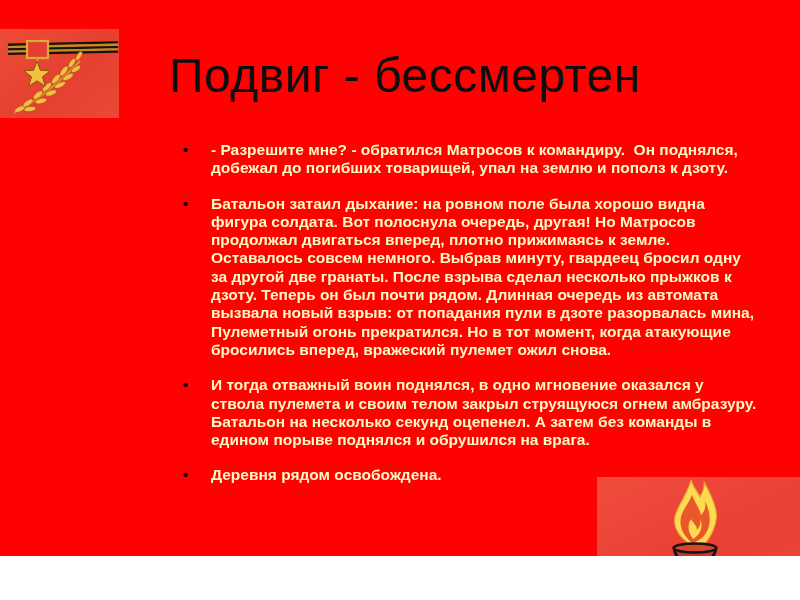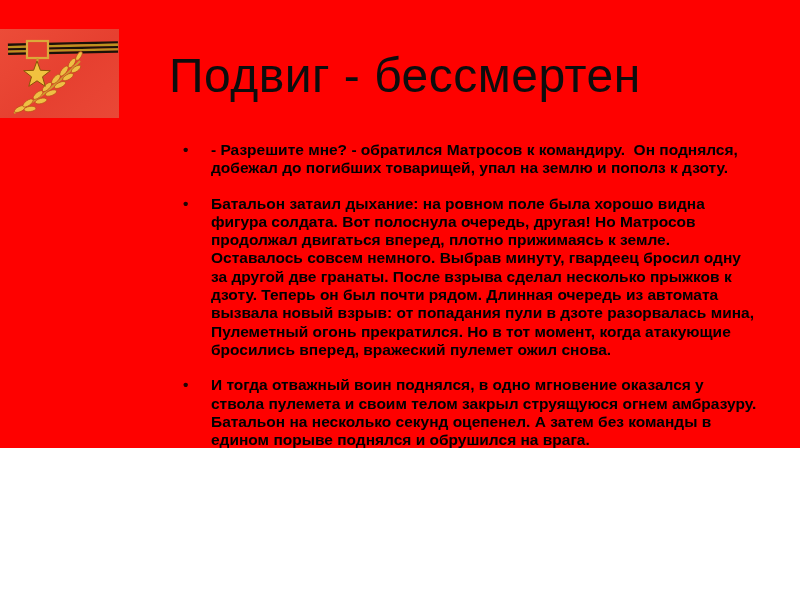--- a/index.html
+++ b/index.html
@@ -1,20 +1,20 @@
 <!DOCTYPE html>
 <html><head>
 <meta charset="utf-8">
 <style>
   html, body { margin: 0; padding: 0; }
   body { width: 800px; height: 600px; overflow: hidden; font-family: "Liberation Sans", sans-serif; }
 
   .slide {
     position: relative;
-    width: 800px; height: 448px;
+    width: 800px; height: 556px;
     background: #fe0100;
     overflow: hidden;
   }
 
   .slide-title {
     position: absolute;
     left: 169px; top: 48px;
     margin: 0;
     font-size: 48px;
     font-weight: 400;
@@ -39,21 +39,21 @@
     line-height: 18.3px;
     color: #1d0404;
   }
 
   .bullet-text {
     flex: 1;
     margin: 0;
     font-size: 15.5px;
     font-weight: 700;
     line-height: 18.3px;
-    color: #000000;
+    color: #fef9c3;
     white-space: pre-wrap;
   }
 
   .medal-art {
     position: absolute;
     left: 0; top: 29px;
     width: 119px; height: 89px;
     background: linear-gradient(140deg, #ec4c38 0%, #e64030 55%, #ea4836 100%);
   }
   .medal-art svg { display: block; width: 119px; height: 89px; }

